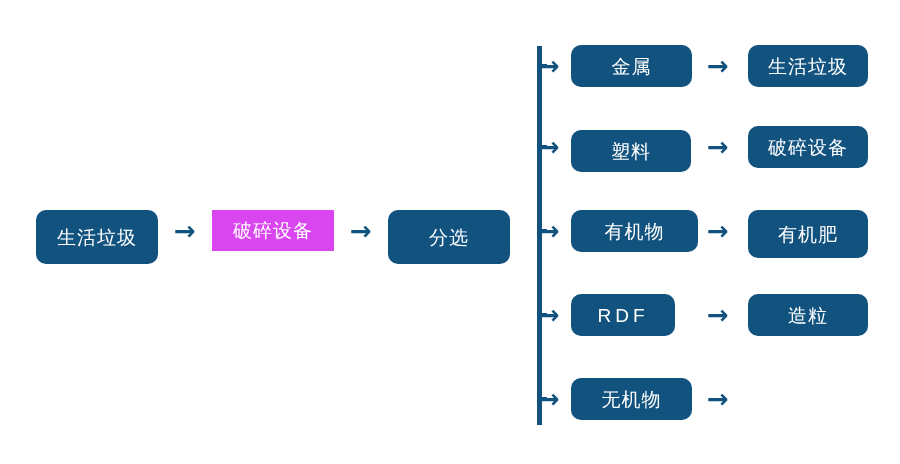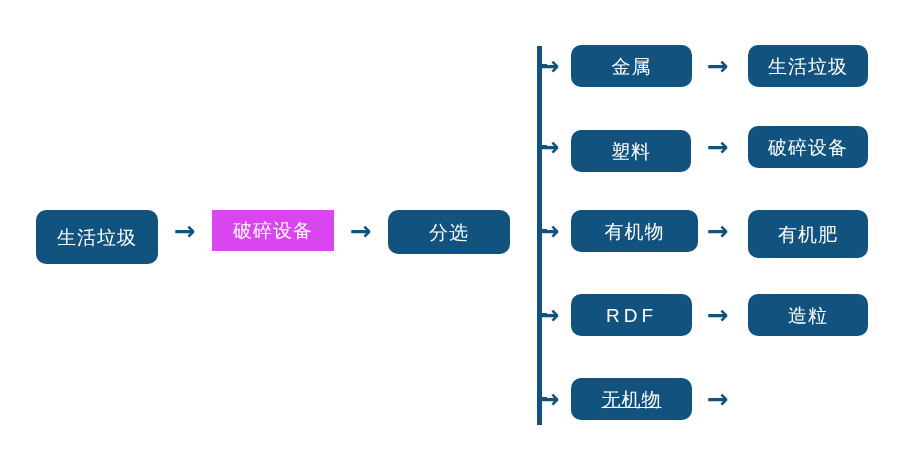--- a/index.html
+++ b/index.html
@@ -65,21 +65,21 @@
 <div id="canvas">
 
   <div class="node blue" style="left:36px; top:210px; width:122px; height:54px;">生活垃圾</div>
 
   <div class="arrow" style="left:166px; top:216px; width:38px; height:30px;">→</div>
 
   <div class="node red" style="left:212px; top:210px; width:122px; height:41px;">破碎设备</div>
 
   <div class="arrow" style="left:342px; top:216px; width:38px; height:30px;">→</div>
 
-  <div class="node blue" style="left:388px; top:210px; width:122px; height:44px;text-align:right;">分选</div>
+  <div class="node blue" style="left:388px; top:210px; width:122px; height:54px;text-align:right;">分选</div>
 
   <div class="bus-line" style="left:537px; top:46px; width:5px; height:379px;"></div>
 
   <div class="bus-stub" style="left:537px; top:64px; width:10px; height:4px;"></div>
   <div class="arrow" style="left:530px; top:51px; width:38px; height:30px;">→</div>
 
   <div class="node blue" style="left:571px; top:45px; width:121px; height:42px;">金属</div>
 
   <div class="arrow" style="left:699px; top:51px; width:38px; height:30px;">→</div>
 
@@ -99,27 +99,27 @@
 
   <div class="node blue" style="left:571px; top:210px; width:127px; height:42px;">有机物</div>
 
   <div class="arrow" style="left:699px; top:216px; width:38px; height:30px;">→</div>
 
   <div class="node blue" style="left:748px; top:210px; width:120px; height:48px;">有机肥</div>
 
   <div class="bus-stub" style="left:537px; top:313px; width:10px; height:4px;"></div>
   <div class="arrow" style="left:530px; top:300px; width:38px; height:30px;">→</div>
 
-  <div class="node blue latin" style="left:571px; top:294px; width:121px; height:42px;">RDF</div>
+  <div class="node blue latin" style="left:571px; top:294px; width:104px; height:42px;">RDF</div>
 
   <div class="arrow" style="left:699px; top:300px; width:38px; height:30px;">→</div>
 
   <div class="node blue" style="left:748px; top:294px; width:120px; height:42px;">造粒</div>
 
   <div class="bus-stub" style="left:537px; top:397px; width:10px; height:4px;"></div>
   <div class="arrow" style="left:530px; top:384px; width:38px; height:30px;">→</div>
 
-  <div class="node blue" style="left:571px; top:378px; width:121px; height:42px;text-decoration:underline;">无机物</div>
+  <div class="node blue" style="left:571px; top:378px; width:121px; height:42px;">无机物</div>
 
   <div class="arrow" style="left:699px; top:384px; width:38px; height:30px;">→</div>
 
 
 </div>
 
 </body></html>

